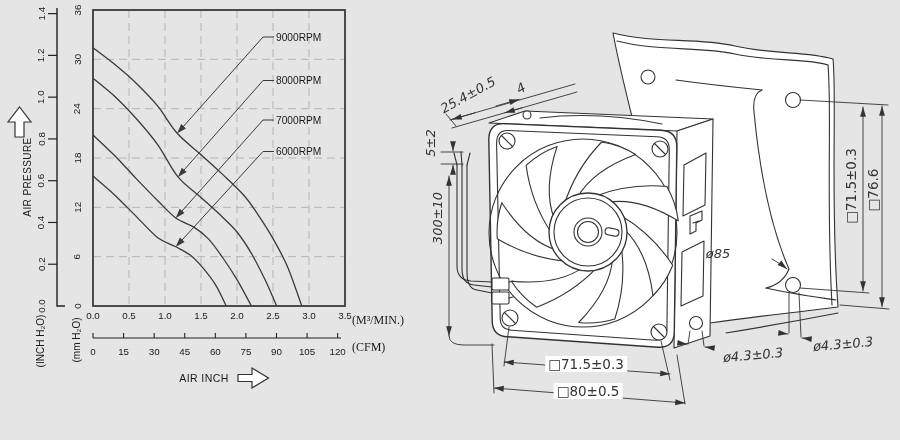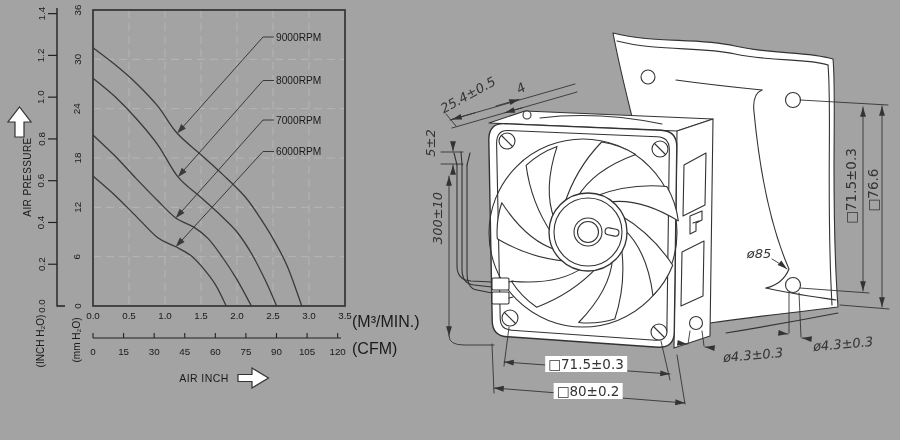--- a/index.html
+++ b/index.html
@@ -1,23 +1,23 @@
 <!DOCTYPE html>
 <html><head>
 <meta charset="utf-8">
 <style>
   html,body{margin:0;padding:0;background:#fff;}
-  .stage{position:relative;width:900px;height:440px;background:#a3a3a3;overflow:hidden;
+  .stage{position:relative;width:900px;height:440px;background:#e5e5e5;overflow:hidden;
          font-family:"Liberation Sans",sans-serif;}
   svg{position:absolute;left:0;top:0;}
   #chart-svg{left:0;top:0;}
   #draw-svg{left:400px;top:0;}
   .lbl{position:absolute;white-space:nowrap;font-size:10px;color:#1a1a1a;
        transform:translate(-50%,-50%) rotate(var(--r,0deg));}
-  .lbl-l{position:absolute;white-space:nowrap;font-size:16px;color:#1a1a1a;}
+  .lbl-l{position:absolute;white-space:nowrap;font-size:12px;color:#1a1a1a;font-family:Liberation Serif, serif;}
   .dim{position:absolute;white-space:nowrap;font:italic 13px "DejaVu Sans",sans-serif;color:#333;
        transform:translate(-50%,-50%) rotate(var(--r,0deg));}
   .dim.up{font-style:normal;font-size:13.5px;}
   .dim.bg{background:#fff;padding:0 3px;}
 </style>
 </head>
 <body>
 
 <div class="stage">
 
@@ -241,18 +241,18 @@
       <line x1="494" y1="388" x2="685" y2="403" marker-start="url(#arr)" marker-end="url(#arr)"></line>
     </g>
   </svg>
 
   <div class="dim" style="left:468px;top:95px;--r:-29deg">25.4±0.5</div>
   <div class="dim" style="left:521px;top:88px;--r:-29deg">4</div>
   <div class="dim" style="left:430px;top:143px;--r:-90deg">5±2</div>
   <div class="dim" style="left:437px;top:218px;--r:-90deg">300±10</div>
   <div class="dim up" style="left:851px;top:186px;--r:-90deg">□71.5±0.3</div>
   <div class="dim up" style="left:873px;top:190px;--r:-90deg">□76.6</div>
-  <div class="dim" style="left:759px;top:253px;font-style:italic;">ø85</div>
+  <div class="dim" style="left:718px;top:253px;font-style:italic;">ø85</div>
   <div class="dim" style="left:753px;top:355px;--r:-5deg">ø4.3±0.3</div>
   <div class="dim" style="left:843px;top:344px;--r:-5deg">ø4.3±0.3</div>
   <div class="dim up bg" style="left:586px;top:364px;">□71.5±0.3</div>
-  <div class="dim up bg" style="left:588px;top:391px;">□80±0.2</div>
+  <div class="dim up bg" style="left:588px;top:391px;">□80±0.5</div>
 </div>
 
 </body></html>

